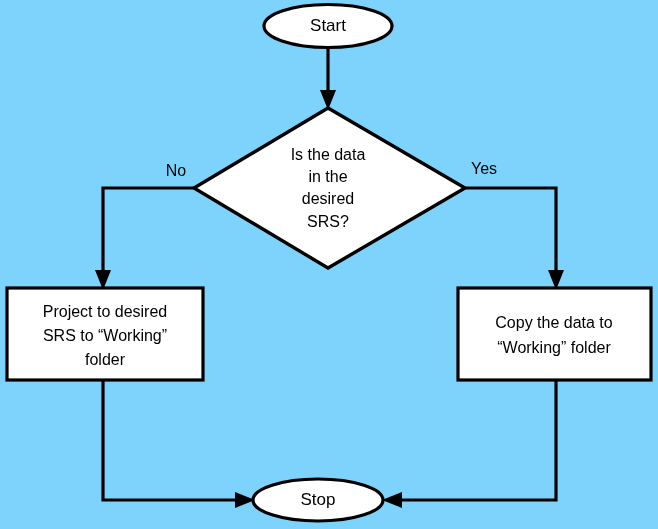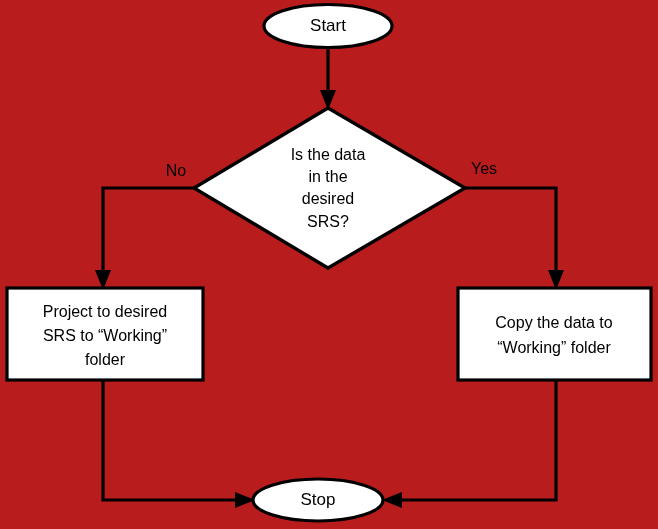--- a/index.html
+++ b/index.html
@@ -10,21 +10,21 @@
   body {
     width: 658px;
     height: 529px;
     font-family: "Liberation Sans", sans-serif;
     overflow: hidden;
   }
   #flowchart-root {
     position: relative;
     width: 658px;
     height: 529px;
-    background: #b91c1c;
+    background: #7dd3fc;
   }
   svg#flow-svg {
     display: block;
     width: 658px;
     height: 529px;
   }
   .node-shape {
     fill: #ffffff;
     stroke: #000000;
   }

